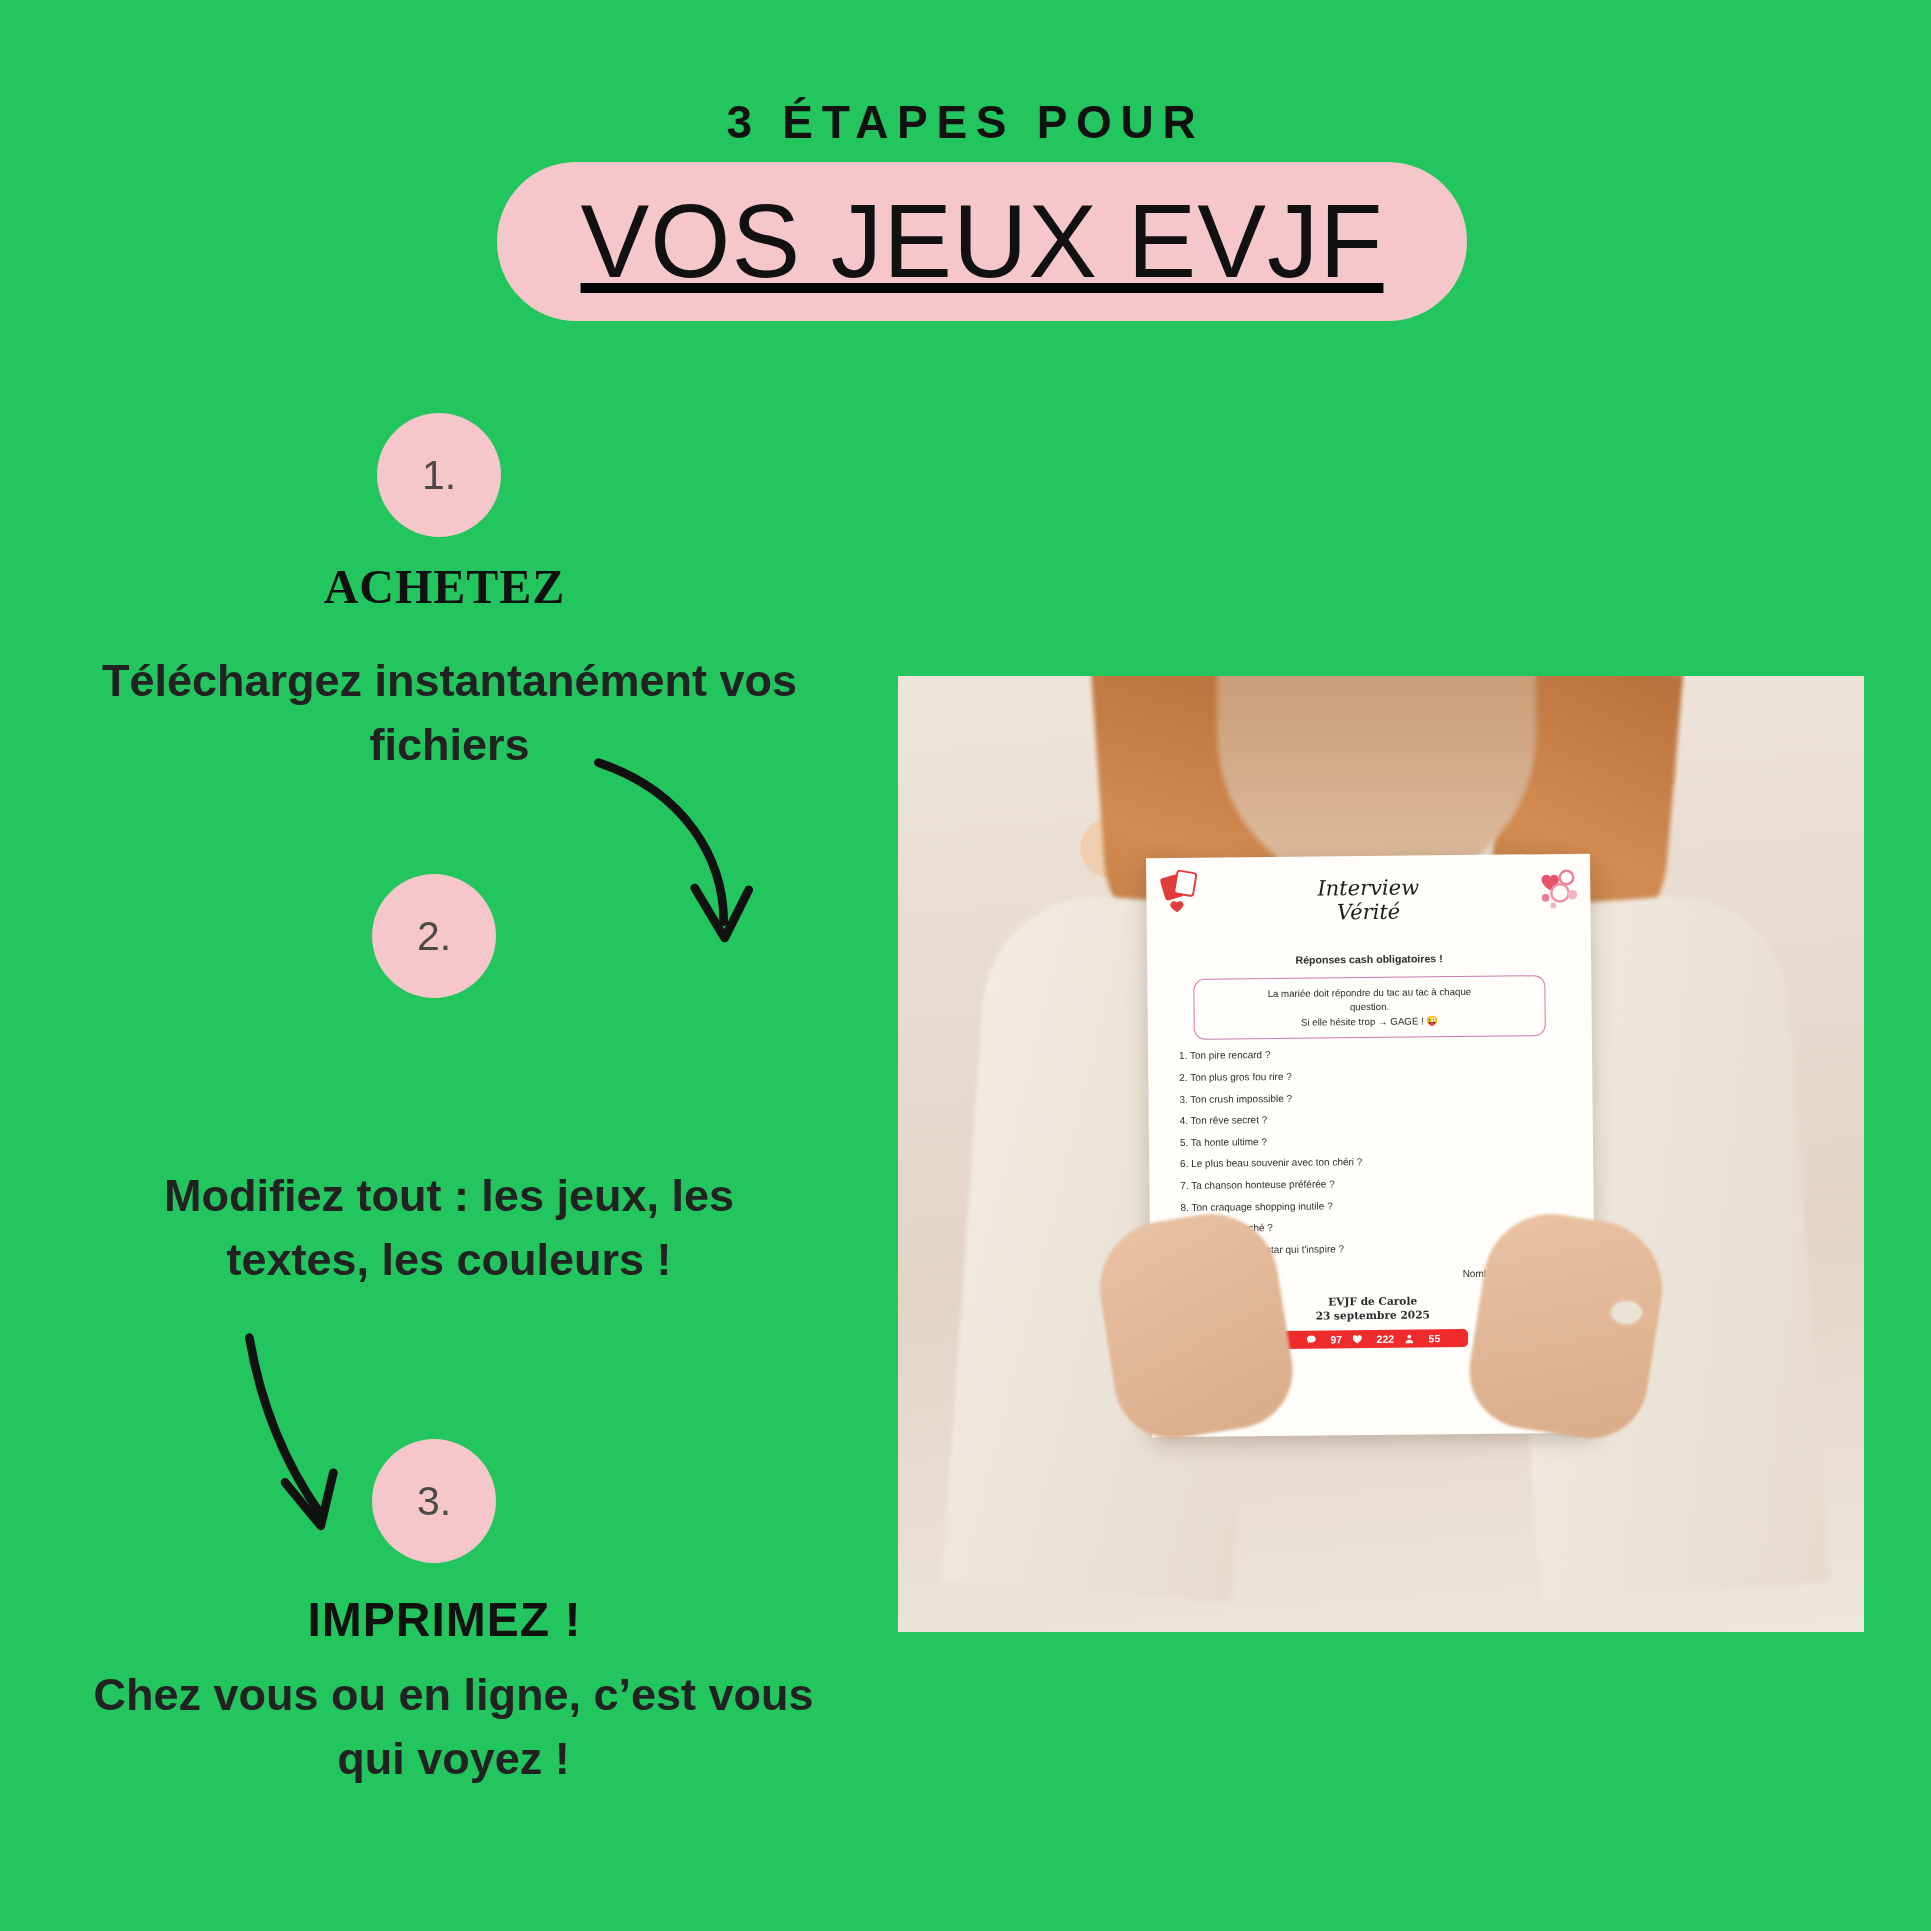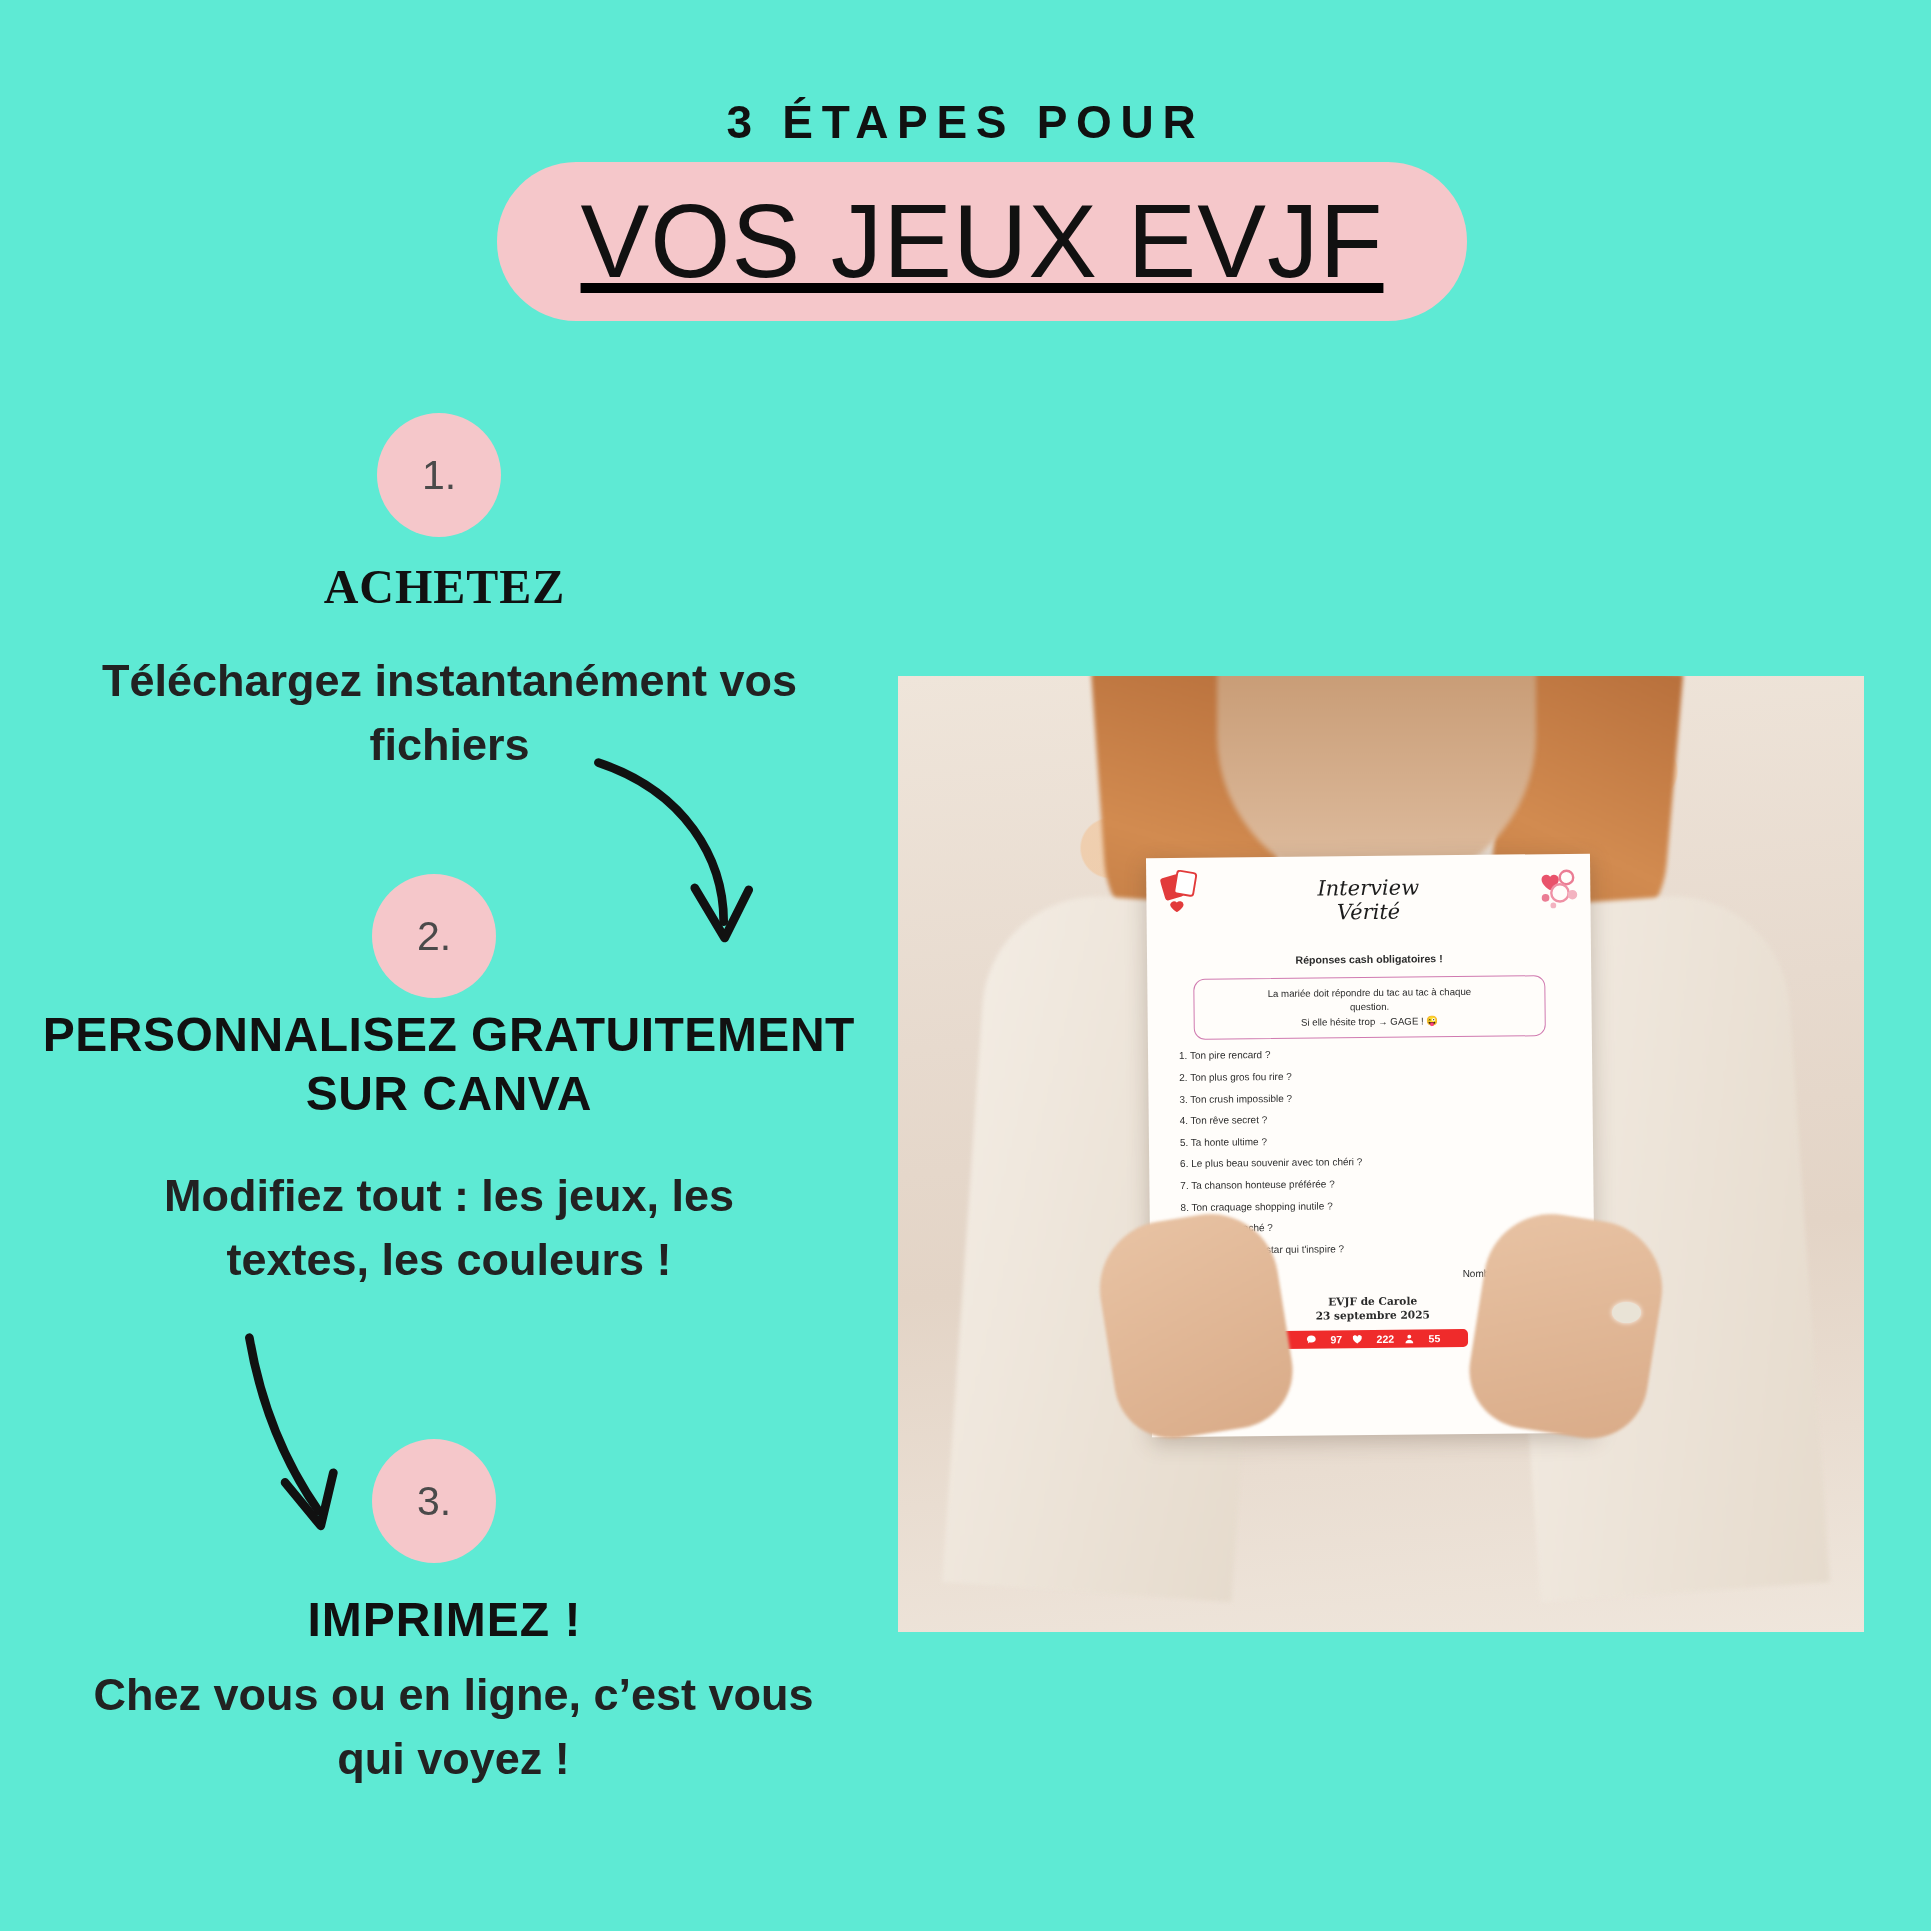--- a/index.html
+++ b/index.html
@@ -7,21 +7,21 @@
     width: 1931px;
     height: 1931px;
     background: #fdfcfb;
     font-family: "Liberation Sans", sans-serif;
     overflow: hidden;
   }
   .page {
     position: relative;
     width: 1931px;
     height: 1931px;
-    background: #5eead4;
+    background: #22c55e;
   }
 
   
   .kicker {
     position: absolute;
     top: 95px;
     left: 0;
     width: 1931px;
     text-align: center;
     font-size: 46px;
@@ -257,21 +257,20 @@
   <div class="step-desc d1">Téléchargez instantanément vos fichiers</div>
 
   <div class="arrow arrow1">
     <svg width="193" height="212" viewBox="0 0 200 220">
       <path d="M20 10 C 110 40, 150 110, 150 175" stroke="#111" stroke-width="9" fill="none" stroke-linecap="round"></path>
       <path d="M120 140 L151 192 L176 142" stroke="#111" stroke-width="9" fill="none" stroke-linecap="round" stroke-linejoin="round"></path>
     </svg>
   </div>
 
   <div class="step-badge badge2">2.</div>
-  <div class="step-title t2">PERSONNALISEZ GRATUITEMENT SUR CANVA</div>
   <div class="step-desc d2">Modifiez tout : les jeux, les textes, les couleurs !</div>
 
   <div class="arrow arrow2">
     <svg width="193" height="222" viewBox="0 0 200 230">
       <path d="M18 10 C 30 80, 55 140, 90 190" stroke="#111" stroke-width="9" fill="none" stroke-linecap="round"></path>
       <path d="M55 160 L92 205 L105 150" stroke="#111" stroke-width="9" fill="none" stroke-linecap="round" stroke-linejoin="round"></path>
     </svg>
   </div>
 
   <div class="step-badge badge3">3.</div>

